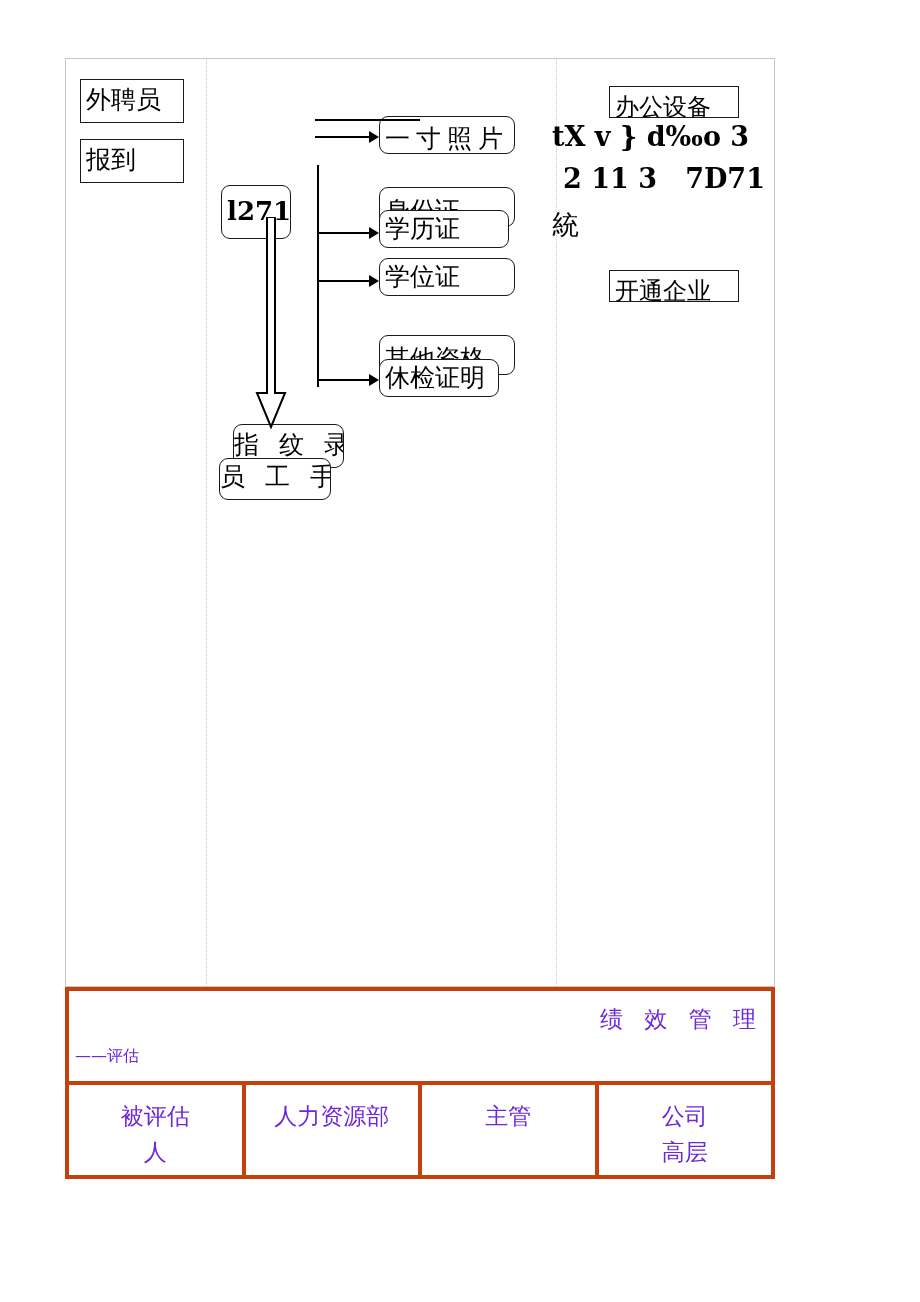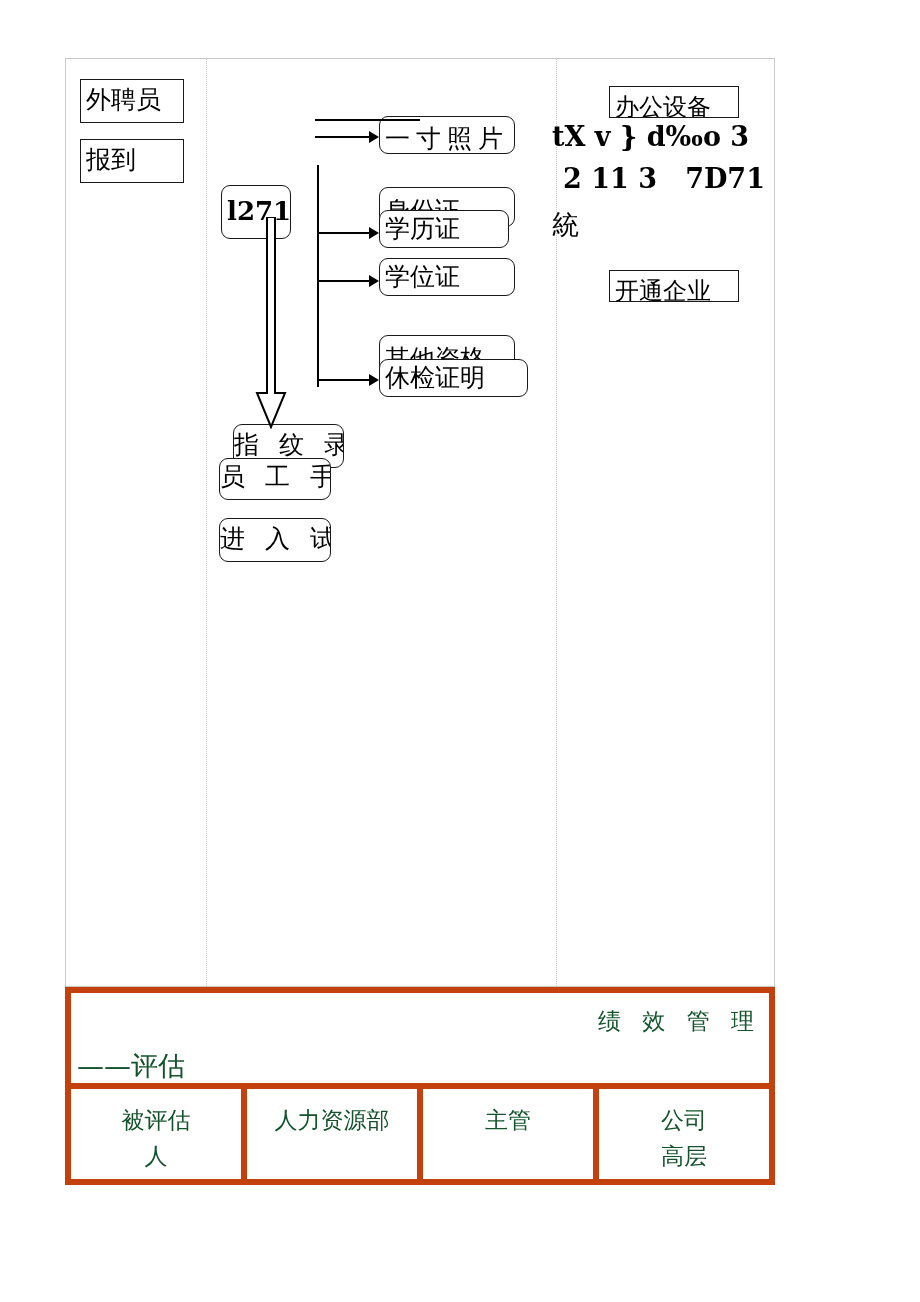--- a/index.html
+++ b/index.html
@@ -70,34 +70,34 @@
     white-space:pre;
   }
 
   
   #bottom-table{
     position:absolute;left:65px;top:987px;width:710px;
     border-collapse:collapse;
     table-layout:fixed;
   }
   #bottom-table td{
-    border:6px solid #c2410c;
+    border:4px solid #c2410c;
     padding:0;
     vertical-align:top;
     font-size:23px;
-    color:#14532d;
+    color:#6d28d9;
     font-family:"DejaVu Sans","Liberation Sans",sans-serif;
   }
   .title-cell{height:90px;position:relative;}
   .title-line1{
     position:absolute;right:8px;top:13px;
     letter-spacing:7px;font-size:23px;
   }
   .title-line2{
-    position:absolute;left:6px;top:55px;font-size:27px;
+    position:absolute;left:6px;top:55px;font-size:16px;
   }
   .role-cell{height:90px;position:relative;text-align:center;}
   .role-cell .rtext{
     position:absolute;left:0;right:0;top:13px;
     text-align:center;line-height:36px;font-size:23px;
   }
   .col-a{width:140px;}
   .col-b{width:318px;}
   .col-c{width:160px;}
   .col-d{width:90px;margin-left:27px;}
@@ -136,35 +136,32 @@
   </div>
 
   <div class="node round" style="left:313px;top:199px;width:136px;height:38px;">
     <span class="ntext" style="top:3px;">学位证</span>
   </div>
 
   <div class="node round" style="left:313px;top:276px;width:136px;height:40px;">
     <span class="ntext" style="top:8px;">其他资格</span>
   </div>
 
-  <div class="node round" style="left:313px;top:300px;width:149px;height:38px;">
+  <div class="node round" style="left:313px;top:300px;width:120px;height:38px;">
     <span class="ntext" style="top:3px;">休检证明</span>
   </div>
 
   <div class="node round" style="left:167px;top:365px;width:111px;height:44px;">
     <span class="ntext spaced centered" style="top:5px;">指 纹 录</span>
   </div>
 
   <div class="node round" style="left:153px;top:399px;width:112px;height:42px;">
     <span class="ntext spaced centered" style="top:3px;">员 工 手</span>
   </div>
 
-  <div class="node round" style="left:153px;top:459px;width:112px;height:44px;">
-    <span class="ntext spaced centered" style="top:5px;">进 入 试</span>
-  </div>
 
   <div class="hline" style="left:249px;top:60px;width:105px;height:2px;"></div>
 
   <div class="hline" style="left:249px;top:77px;width:56px;"></div>
   <div class="arrow-head" style="left:303px;top:72px;"></div>
 
   <div class="vline" style="left:251px;top:106px;height:222px;"></div>
 
   <div class="hline" style="left:251px;top:173px;width:54px;"></div>
   <div class="arrow-head" style="left:303px;top:168px;"></div>

